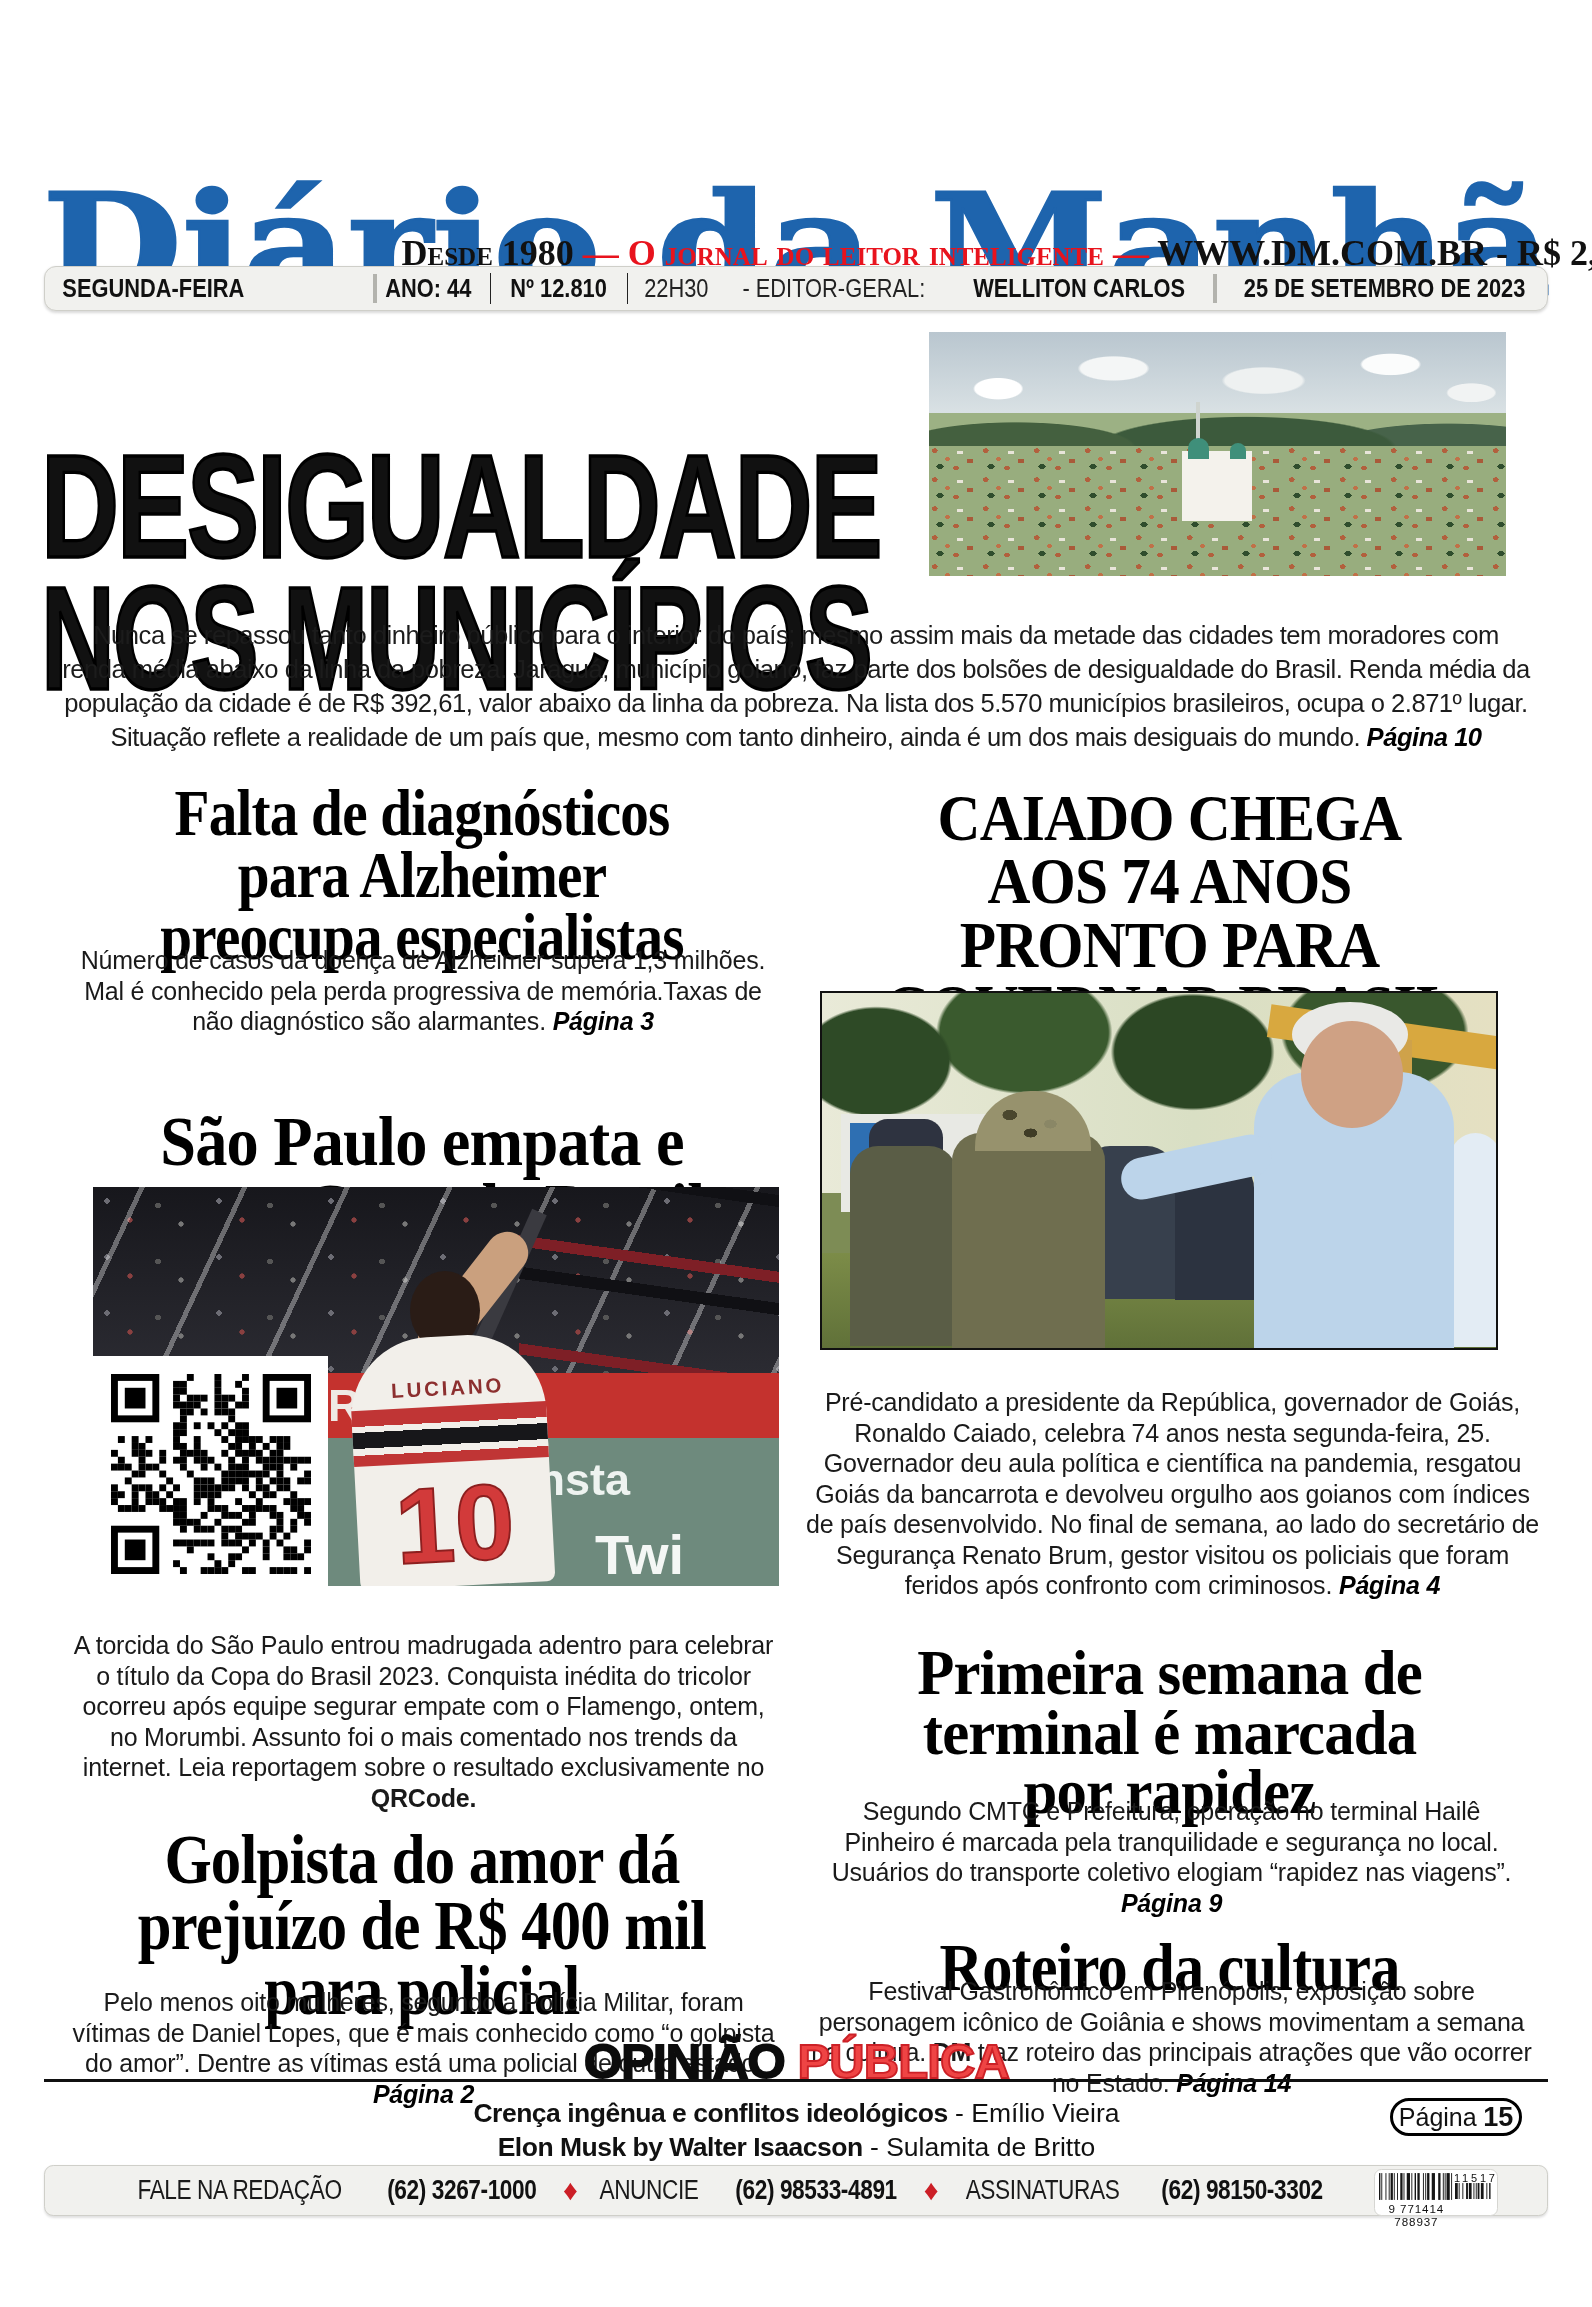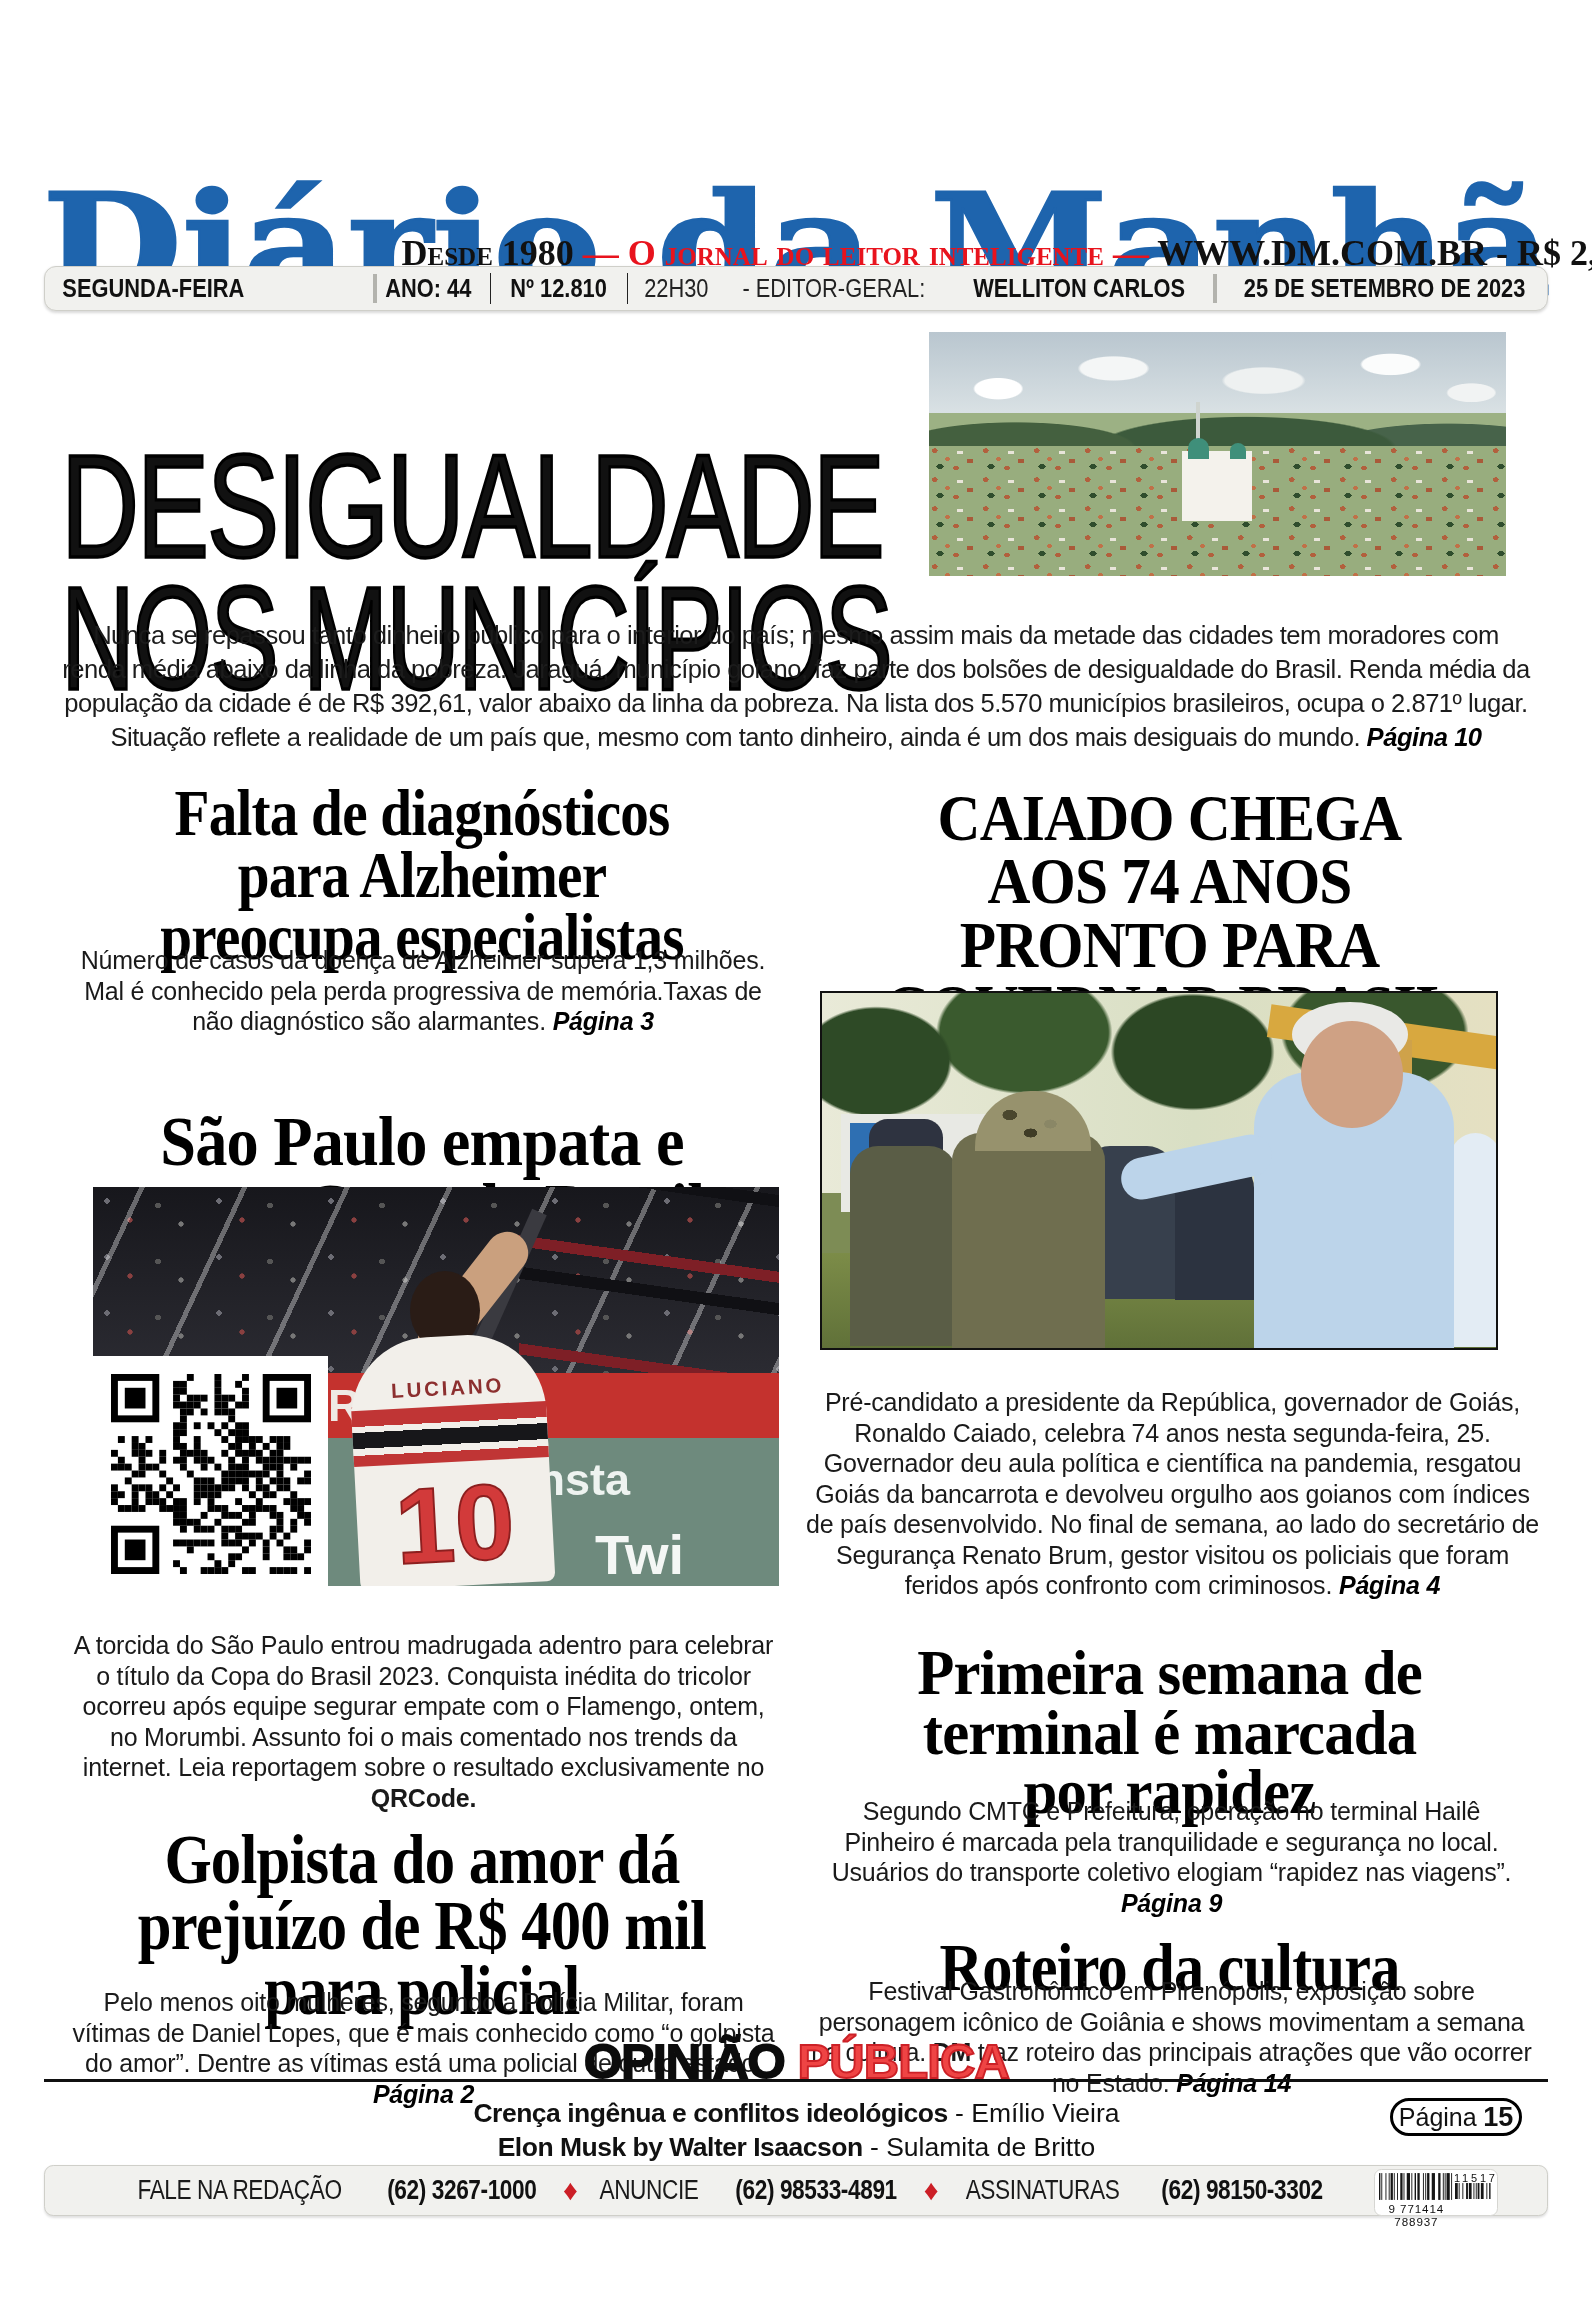--- a/index.html
+++ b/index.html
@@ -23,21 +23,21 @@
            display:flex;align-items:center;box-sizing:border-box;font-size:26px;font-weight:bold;}
   .infobar .sec{display:flex;align-items:center;white-space:nowrap;}
   .infobar .sec.l{width:22%;}
   .infobar .sec.c{width:56%;gap:10.2px;}
   .infobar .sec.r{width:22%;}
   .gdiv{width:3.7px;height:29px;background:#b3b3ad;}
   .tdiv{width:1.4px;height:31px;background:#222;}
   .lite{font-weight:400;color:#222;}
 
   
-  .mainhead{top:320px;left:61px;width:884px;font-weight:normal;font-size:146px;line-height:.9;
+  .mainhead{top:320px;left:41px;width:884px;font-weight:bold;font-size:146px;line-height:.9;
             letter-spacing:-2.8px;-webkit-text-stroke:3.3px #000;white-space:nowrap;}
   .mainhead .hl{transform-origin:left top;display:block;}
   .hl1{transform:scaleX(.74);}
   .hl2{transform:scaleX(.70);}
   .lede{top:592px;left:60px;width:1472px;text-align:center;font-size:25.6px;line-height:1.33;
         color:#1c1c1c;letter-spacing:-0.5px;}
   .pageref{font-weight:bold;font-style:italic;color:#000;}
 
   
   .shead{font-family:"Liberation Serif",serif;font-weight:bold;text-align:center;

